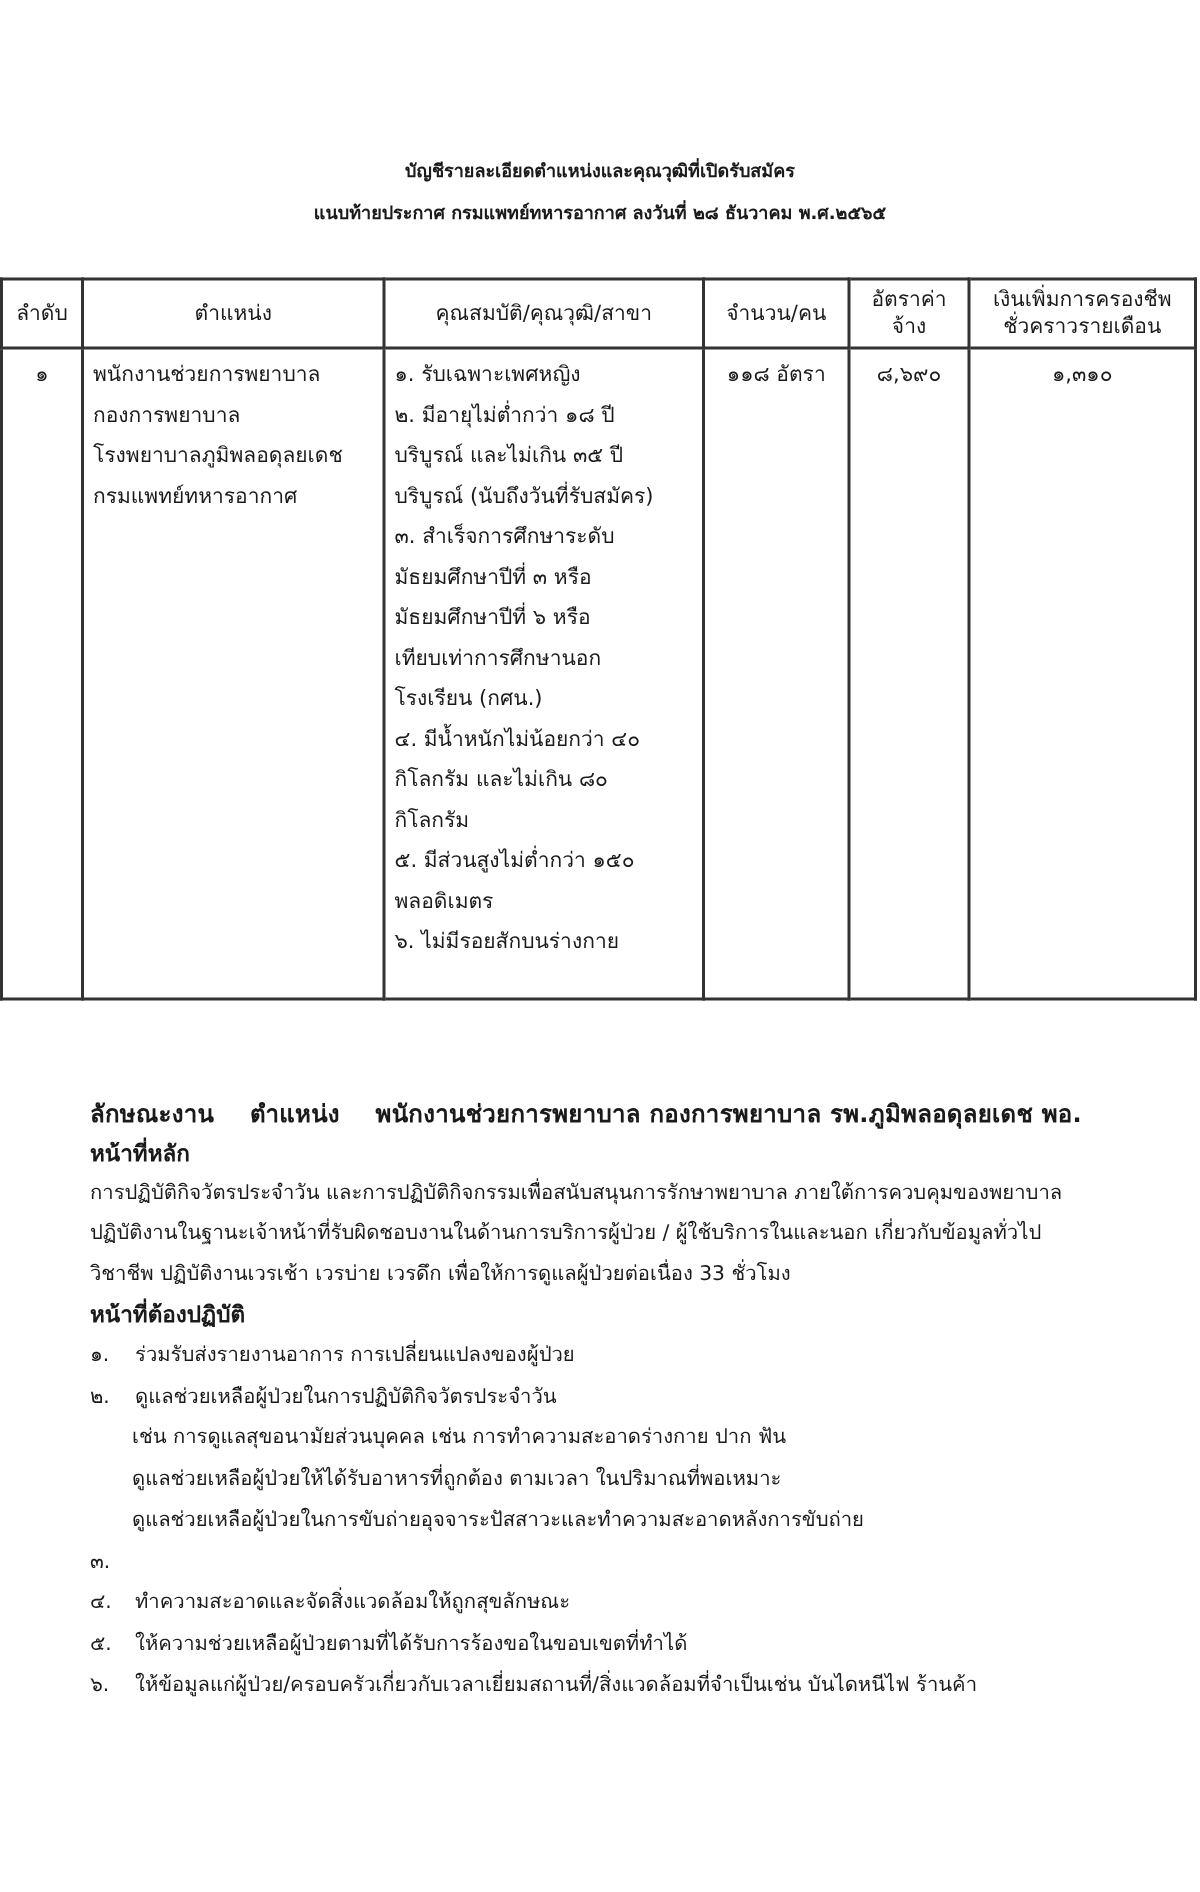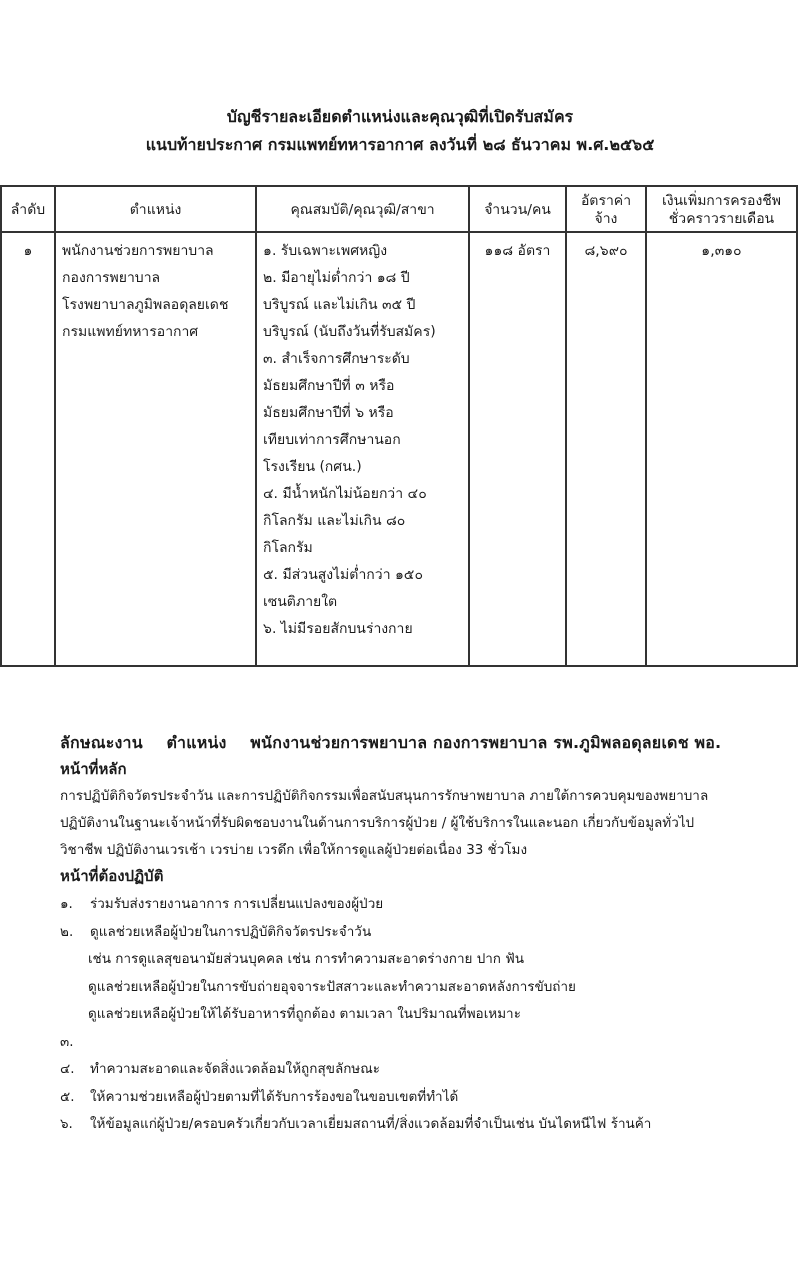--- a/index.html
+++ b/index.html
@@ -1,18 +1,18 @@
 <!DOCTYPE html>
 <html><head>
 <meta charset="utf-8">
 <style>
   html, body { margin: 0; padding: 0; background: #ffffff; }
   body { width: 800px; height: 1261px; position: relative; overflow: hidden;
          font-family: "DejaVu Sans", sans-serif; color: #1a1a1a; }
-  .title { position: absolute; left: 0; width: 800px; text-align: center; font-size: 16px; font-weight: bold; }
+  .title { position: absolute; left: 0; width: 800px; text-align: center; font-size: 12px; font-weight: bold; }
   #t1 { top: 104px; }
   #t2 { top: 132px; }
   table.main { position: absolute; left: 0; top: 185px; width: 796px; border-collapse: collapse; table-layout: fixed; }
   table.main th, table.main td { border: 2px solid #333; vertical-align: top; }
   table.main th { font-weight: normal; font-size: 14px; height: 44px; vertical-align: middle; text-align: center; padding: 0 4px; line-height: 18px; }
   table.main td { font-size: 14px; line-height: 27px; padding: 4px 6px 0 6px; height: 428px; }
   td.c { text-align: center; }
   .qline { display: block; white-space: nowrap; }
   .sec { position: absolute; left: 60px; width: 730px; font-size: 14px; }
   .job-title { top: 730px; font-size: 16px; font-weight: bold; letter-spacing: 0.2px; }
@@ -66,21 +66,21 @@
         <span class="qline">บริบูรณ์ (นับถึงวันที่รับสมัคร)</span>
         <span class="qline">๓. สำเร็จการศึกษาระดับ</span>
         <span class="qline">มัธยมศึกษาปีที่ ๓ หรือ</span>
         <span class="qline">มัธยมศึกษาปีที่ ๖ หรือ</span>
         <span class="qline">เทียบเท่าการศึกษานอก</span>
         <span class="qline">โรงเรียน (กศน.)</span>
         <span class="qline">๔. มีน้ำหนักไม่น้อยกว่า ๔๐</span>
         <span class="qline">กิโลกรัม และไม่เกิน  ๘๐</span>
         <span class="qline">กิโลกรัม</span>
         <span class="qline">๕. มีส่วนสูงไม่ต่ำกว่า ๑๕๐</span>
-        <span class="qline">เซนติภายใต</span>
+        <span class="qline">พลอดิเมตร</span>
         <span class="qline">๖. ไม่มีรอยสักบนร่างกาย</span>
       </td>
       <td class="c">๑๑๘ อัตรา</td>
       <td class="c">๘,๖๙๐</td>
       <td class="c">๑,๓๑๐</td>
     </tr>
   </tbody>
 </table>
 
 <div class="sec job-title">
@@ -103,24 +103,24 @@
       <span>ร่วมรับส่งรายงานอาการ การเปลี่ยนแปลงของผู้ป่วย</span>
     </div>
   <div class="duty">
       <span class="n">๒.</span>
       <span>ดูแลช่วยเหลือผู้ป่วยในการปฏิบัติกิจวัตรประจำวัน</span>
     </div>
   <div class="duty sub">
       <span> เช่น การดูแลสุขอนามัยส่วนบุคคล เช่น การทำความสะอาดร่างกาย ปาก ฟัน</span>
     </div>
   <div class="duty sub">
-      <span>ดูแลช่วยเหลือผู้ป่วยในการขับถ่ายอุจจาระปัสสาวะและทำความสะอาดหลังการขับถ่าย</span>
+      <span>ดูแลช่วยเหลือผู้ป่วยให้ได้รับอาหารที่ถูกต้อง ตามเวลา ในปริมาณที่พอเหมาะ</span>
     </div>
   <div class="duty sub">
-      <span>ดูแลช่วยเหลือผู้ป่วยให้ได้รับอาหารที่ถูกต้อง ตามเวลา ในปริมาณที่พอเหมาะ</span>
+      <span>ดูแลช่วยเหลือผู้ป่วยในการขับถ่ายอุจจาระปัสสาวะและทำความสะอาดหลังการขับถ่าย</span>
     </div>
   <div class="duty">
       <span class="n">๓.</span>
     </div>
   <div class="duty">
       <span class="n">๔.</span>
       <span>ทำความสะอาดและจัดสิ่งแวดล้อมให้ถูกสุขลักษณะ</span>
     </div>
   <div class="duty">
       <span class="n">๕.</span>

